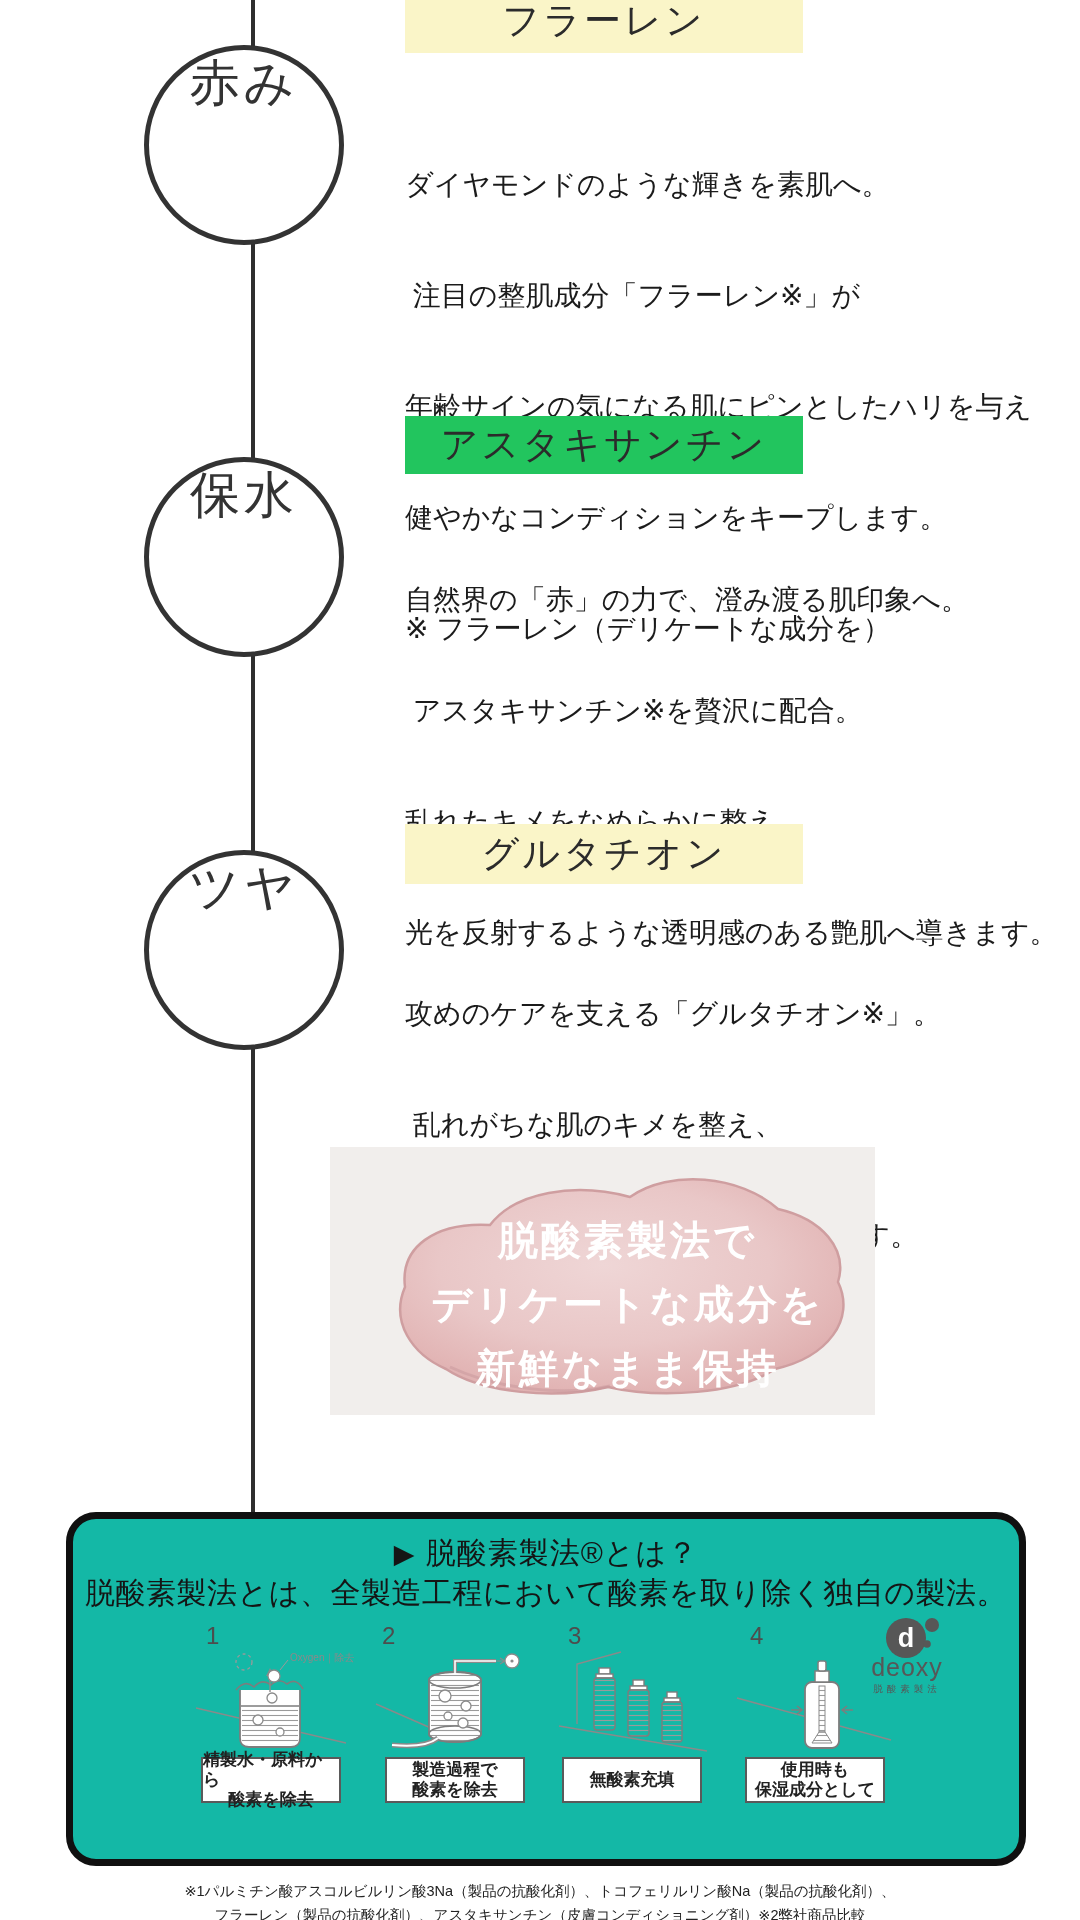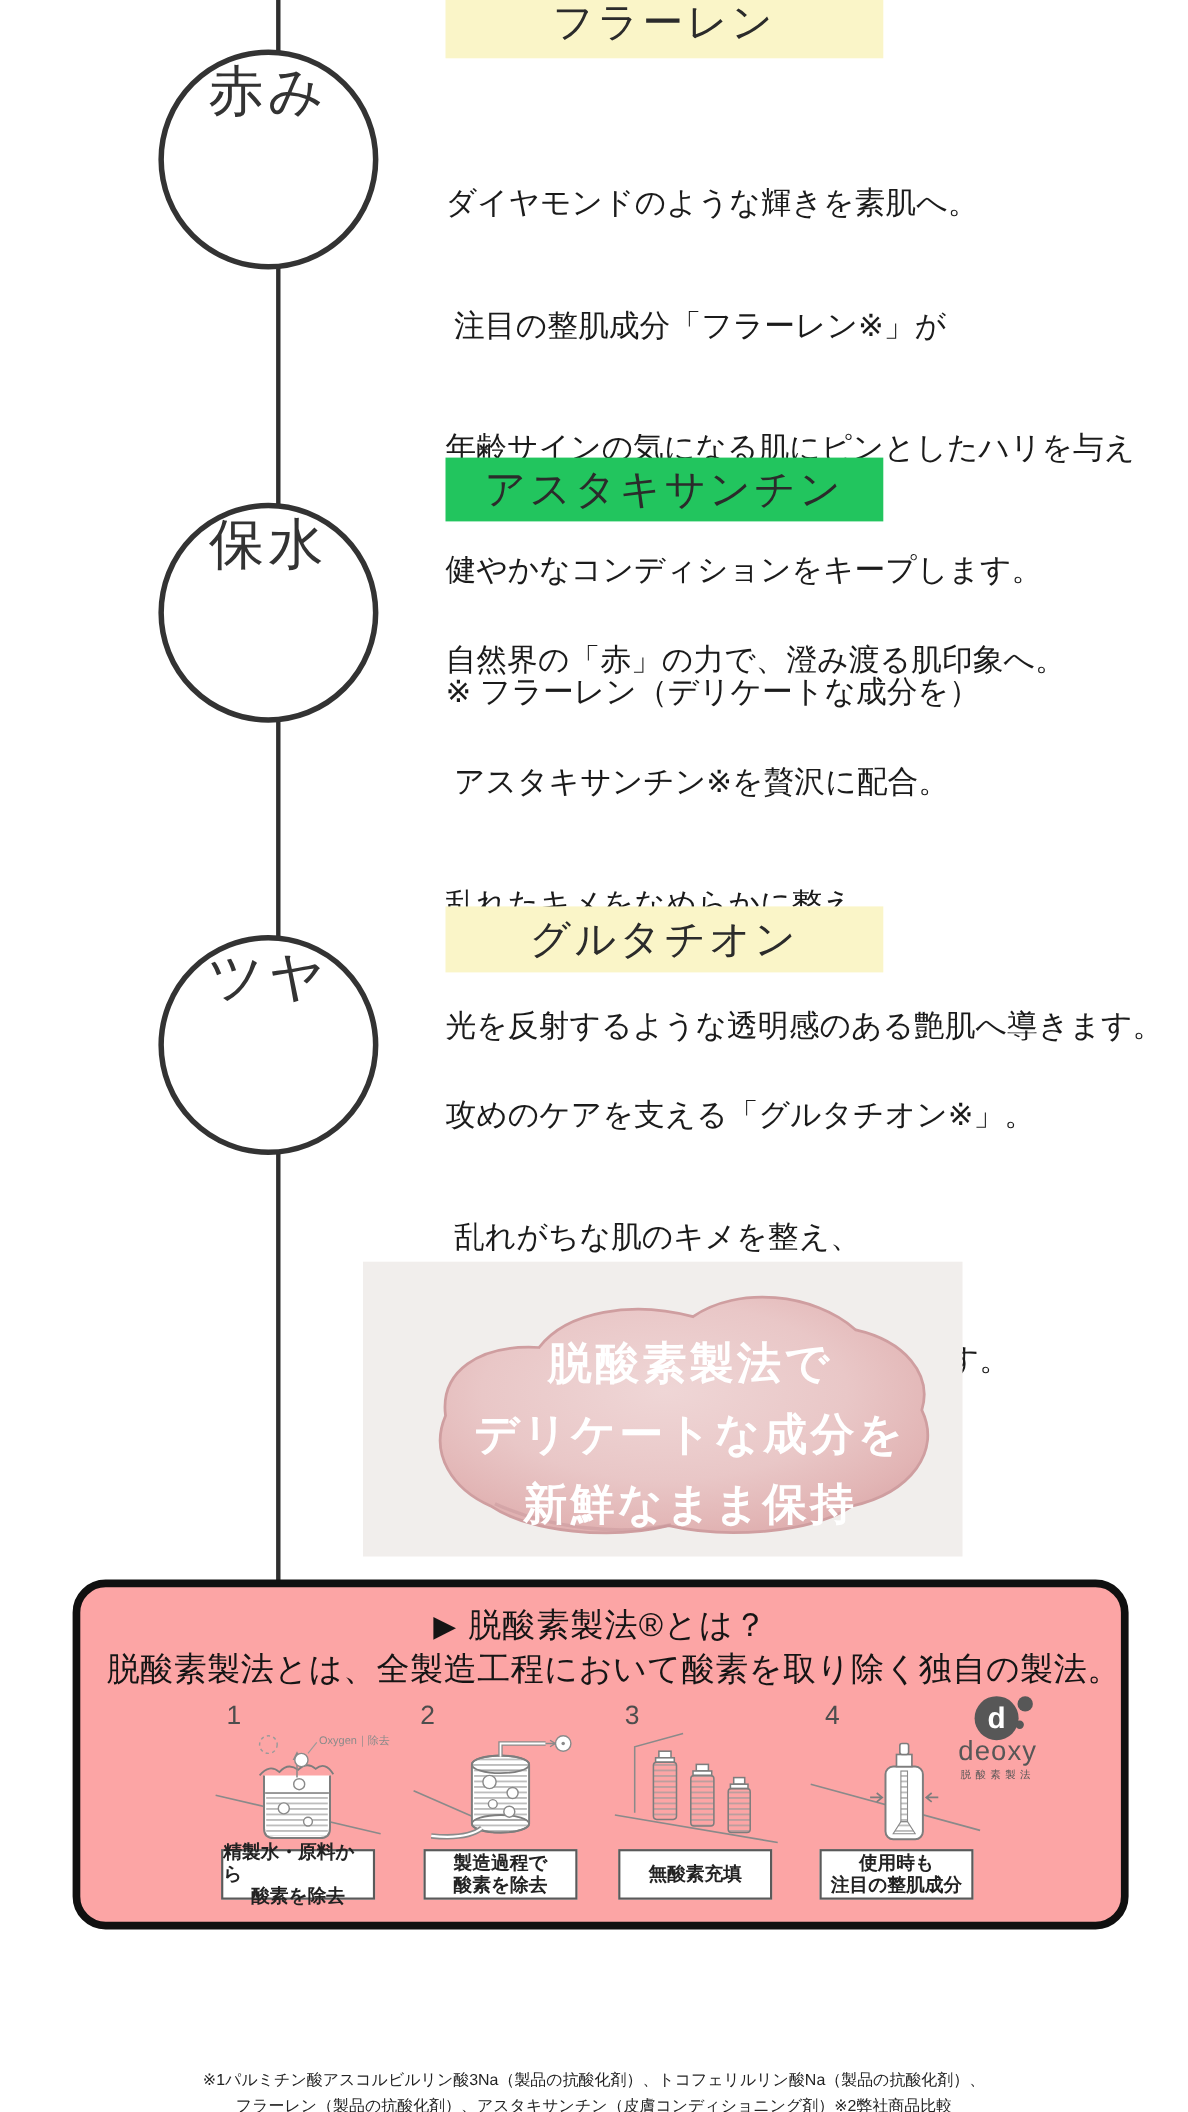--- a/index.html
+++ b/index.html
@@ -25,26 +25,26 @@
   .ing-para{left:405px;font-size:28px;line-height:37px;color:#1b1b1b;white-space:pre;}
   
   .hero{left:330px;top:1147px;width:545px;height:268px;background:#f1eeec;}
   .hero svg{position:absolute;left:0;top:0;}
   .hero-text{
     position:absolute;left:0;top:61px;width:100%;text-align:center;
     font-size:40px;line-height:64px;font-weight:600;letter-spacing:3px;color:#ffffff;padding-left:25px;
   }
   
   .process-box{
-    left:66px;top:1436px;width:960px;height:318px;background:#fca5a5;
+    left:66px;top:1512px;width:960px;height:354px;background:#14b8a6;
     border:7px solid #101010;border-radius:30px;box-sizing:border-box;
   }
   .pb-title{position:absolute;left:0;top:14px;width:100%;text-align:center;font-size:30px;color:#151515;letter-spacing:1px;}
   .pb-title .arrow{font-size:27px;margin-right:10px;}
-  .pb-subtitle{position:absolute;left:0;top:54px;width:100%;text-align:right;font-size:30px;color:#151515;letter-spacing:0.5px;}
+  .pb-subtitle{position:absolute;left:0;top:54px;width:100%;text-align:center;font-size:30px;color:#151515;letter-spacing:0.5px;}
   .step-number{position:absolute;top:103px;font-size:24px;color:#4d4d4d;}
   .step-diagram{position:absolute;top:129px;width:170px;height:110px;}
   .step-caption{
     position:absolute;top:238px;height:46px;border:2px solid #5a5a5a;background:#fff;
     display:flex;flex-direction:column;align-items:center;justify-content:center;
     font-size:17px;line-height:20px;font-weight:700;color:#222;box-sizing:border-box;
   }
   .cap-line:empty{display:none;}
   .deoxy-logo{position:absolute;left:770px;top:93px;width:130px;height:95px;}
   
@@ -209,21 +209,21 @@
     <div class="step-caption" style="left:312px;width:140px">
       <div class="cap-line">製造過程で</div>
       <div class="cap-line">酸素を除去</div>
     </div>
     <div class="step-caption" style="left:489px;width:140px">
       <div class="cap-line">無酸素充填</div>
 
     </div>
     <div class="step-caption" style="left:672px;width:140px">
       <div class="cap-line">使用時も</div>
-      <div class="cap-line">注目の整肌成分</div>
+      <div class="cap-line">保湿成分として</div>
     </div>
 
     <svg class="deoxy-logo" viewBox="0 0 130 95">
       <circle cx="63" cy="26" r="20" fill="#575757"></circle>
       <text x="63" y="35" font-size="27" font-weight="bold" fill="#ffffff" text-anchor="middle">d</text>
       <circle cx="89" cy="13" r="7" fill="#575757"></circle>
       <circle cx="84" cy="32" r="3.8" fill="#575757"></circle>
       <text x="64" y="64" font-size="25" fill="#575757" text-anchor="middle" letter-spacing="1">deoxy</text>
       <text x="64" y="80" font-size="9.5" fill="#575757" text-anchor="middle" letter-spacing="4">脱酸素製法</text>
     </svg>

